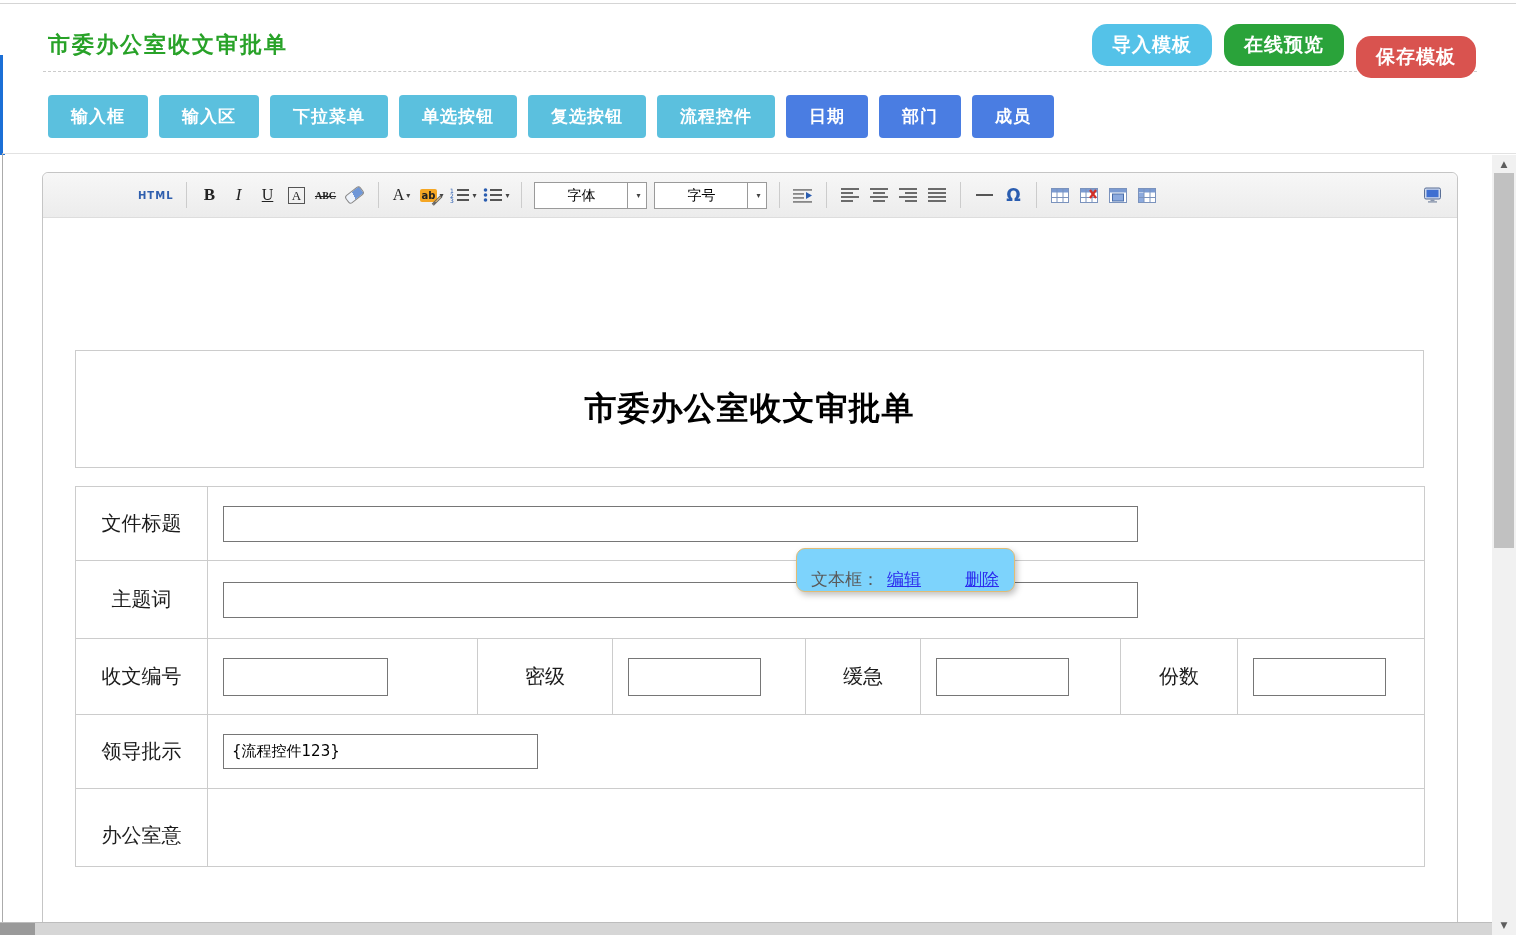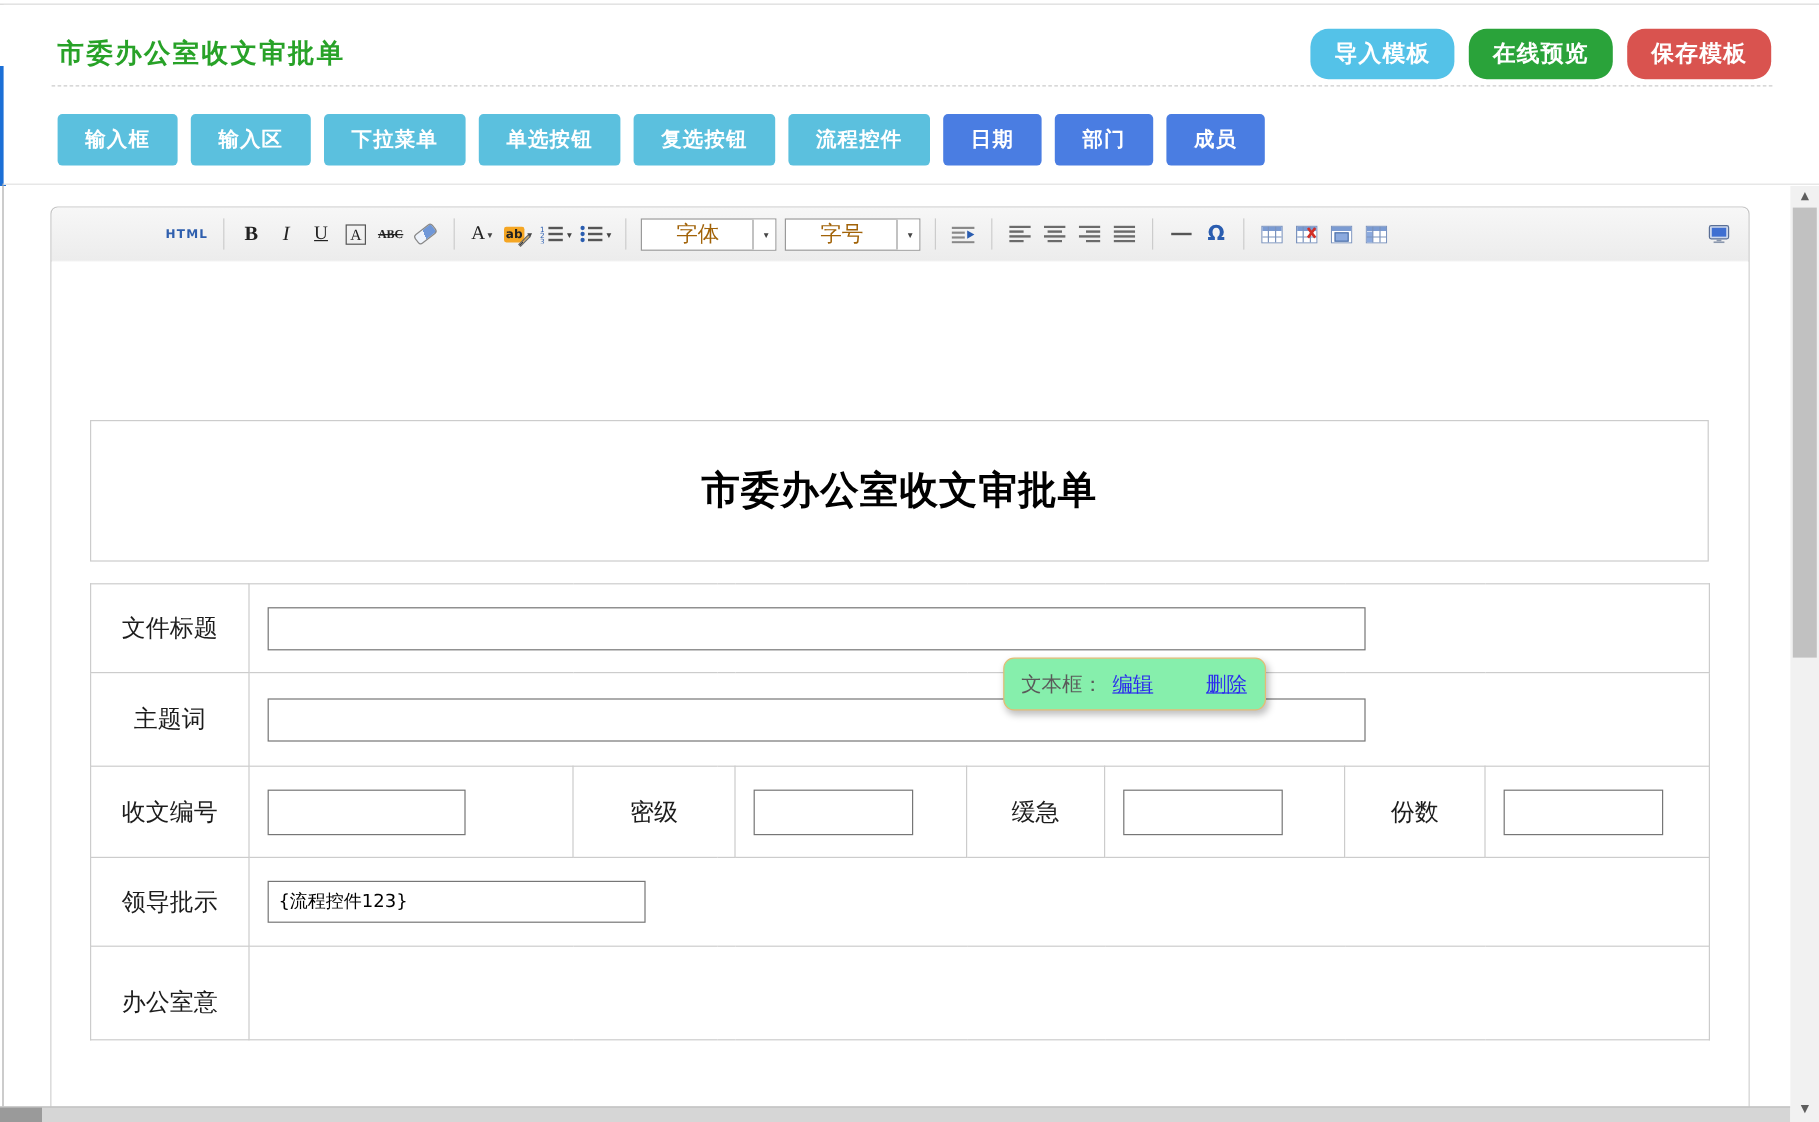--- a/index.html
+++ b/index.html
@@ -21,21 +21,21 @@
             border-bottom:1px solid #e2e2e2; }
   #page-title { position:absolute; top:26px; left:45px; font:bold 22px "Liberation Serif", serif;
                 color:#28a228; letter-spacing:2px; }
   #header-dashed { position:absolute; top:67px; left:40px; right:39px;
                    border-top:1px dashed #ccc; }
   #action-buttons { position:absolute; top:20px; right:40px; display:flex; gap:12px; }
   .action-btn { height:42px; padding:0 20px; border:none; border-radius:15px; color:#fff;
                 font:bold 19px "Liberation Serif", serif; letter-spacing:1px; cursor:pointer; }
   .ab-info    { background:#54c2e8; }
   .ab-success { background:#2aa33a; }
-  .ab-danger  { background:#d9534f; }
+  .ab-danger  { background:#d9534f;margin-top:12px; }
 
   #widget-row { position:absolute; top:91px; left:45px; display:flex; gap:11px; }
   .widget-btn { height:43px; padding:0 23px; border:none; border-radius:4px; color:#fff;
                 font:bold 17px "Liberation Serif", serif; letter-spacing:1px; cursor:pointer; }
   .btn-info    { background:#5bc0de; }
   .btn-primary { background:#4a7de2; }
 
   
   #editor-panel { top:172px; left:42px; width:1416px; height:763px;
                   border:1px solid #c5c5c5; border-radius:6px 6px 0 0; background:#fff; }
@@ -58,21 +58,21 @@
                transform:rotate(-38deg); }
   .tb-fontA { font:16px "Liberation Serif", serif; }
   .tb-ab { background:#f5a623; color:#222; font:bold 10px "DejaVu Sans", sans-serif;
            padding:1px 2px; border-radius:2px; position:relative; }
   .tb-ab .pencil { position:absolute; width:12px; height:3px; right:-6px; bottom:0;
                    background:linear-gradient(90deg,#333 0 3px,#e0b05a 3px);
                    border:1px solid #666; transform:rotate(-45deg); }
   .tb-hr { width:17px; height:2px; background:#555; }
   .tb-omega { font:bold 17px "DejaVu Sans", sans-serif; color:#2a5db0; }
   .combo { display:flex; width:113px; height:27px; border:1px solid #9a9a9a; background:#fff; cursor:pointer; }
-  .combo-text { flex:1; text-align:center; font-size:18px; color:#a16207; line-height:25px; }
+  .combo-text { flex:1; text-align:center; font-size:14px; color:#000000; line-height:25px; }
   .combo-btn { width:19px; border-left:1px solid #9a9a9a; display:flex; align-items:center;
                justify-content:center; background:#fff; }
   .tb-right { margin-left:auto; }
 
   
   #editor-content { position:relative; height:717px; background:#fff; overflow:hidden; }
   #form-title-box { margin:132px 0 0 32px; width:1349px; height:118px; border:1px solid #ccc;
                     display:flex; align-items:center; justify-content:center; }
   #form-title { font-weight:bold; font-size:32px; color:#000; letter-spacing:1px; }
   #form-table { margin:18px 0 0 32px; width:1349px; border-collapse:collapse; table-layout:fixed; }
@@ -83,24 +83,24 @@
   .lb { font-size:20px; color:#1c1c1c; text-align:center; }
   .ipt { display:block; border:1px solid #767676; height:35px; background:#fff;
          font:15px "DejaVu Sans", sans-serif; padding:0 8px; margin-left:15px; }
   .w315 { width:315px; } .w915 { width:915px; height:36px; }
   .w463 { width:463px; margin-left:22px; }
   .w165 { width:165px; height:38px; } .w133 { width:133px; height:38px; }
   tr.row-last td { vertical-align:top; }
   tr.row-last .lb { padding-top:16px; }
 
   
-  #control-tooltip { left:836px; top:548px; width:219px; height:44px; z-index:40;
-                     background:#86efac; border:1px solid #e2bc74; border-radius:9px;
+  #control-tooltip { left:796px; top:548px; width:219px; height:44px; z-index:40;
+                     background:#7dd3fc; border:1px solid #e2bc74; border-radius:9px;
                      box-shadow:2px 3px 6px rgba(0,0,0,0.25);
-                     display:flex; align-items:center; padding:0 14px;
+                     display:flex; align-items:flex-end; padding:0 14px;
                      font:17px "Liberation Serif", serif; color:#5a5a5a; }
   #control-tooltip a { color:#2b2bee; text-decoration:underline; cursor:pointer; }
   #tooltip-edit { margin-left:8px; } #tooltip-delete { margin-left:44px; }
 
   
   #vscroll { right:0; top:155px; bottom:0; width:24px; background:#f1f1f1; z-index:60; }
   .scroll-arrow { position:absolute; left:0; width:24px; height:16px; display:flex;
                   align-items:center; justify-content:center; font-size:9px; color:#5e5e5e; cursor:pointer; }
   #scroll-up { top:1px; } #scroll-down { bottom:2px; }
   #vthumb { position:absolute; top:18px; left:2px; width:20px; height:375px; background:#c1c1c1; cursor:grab; }

